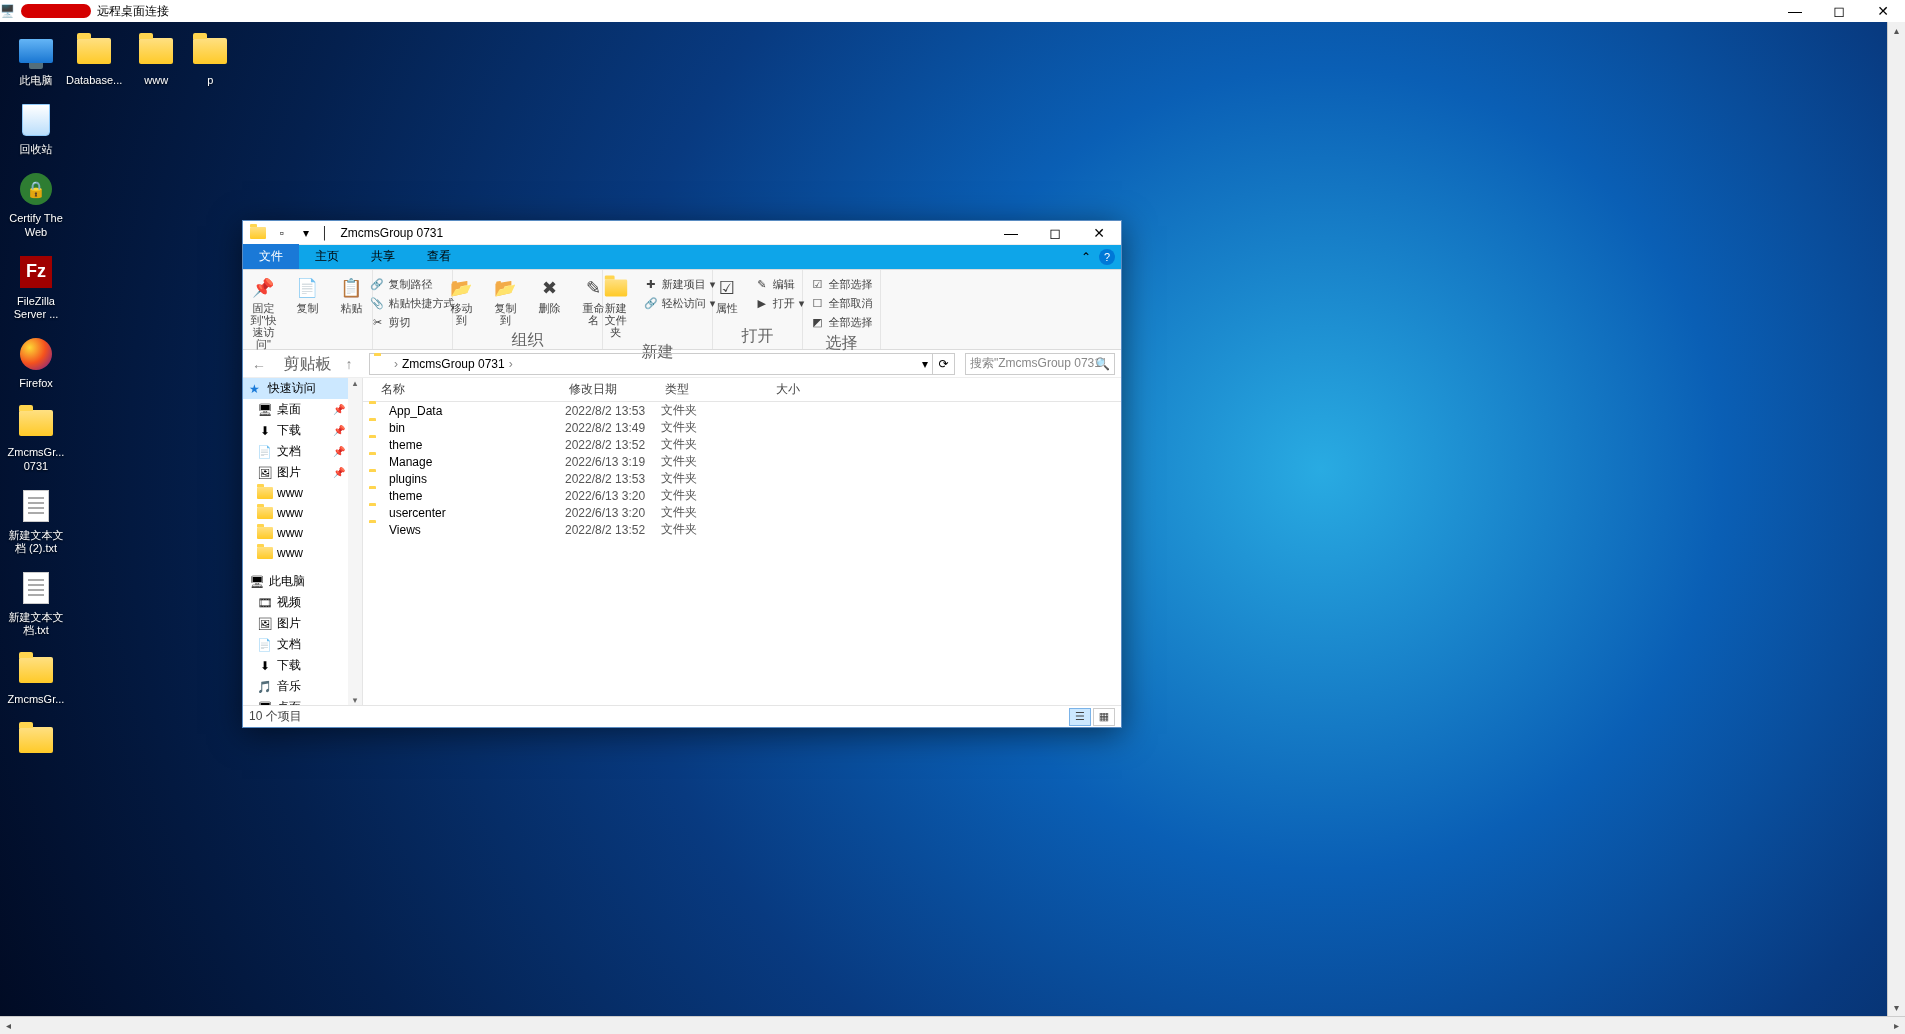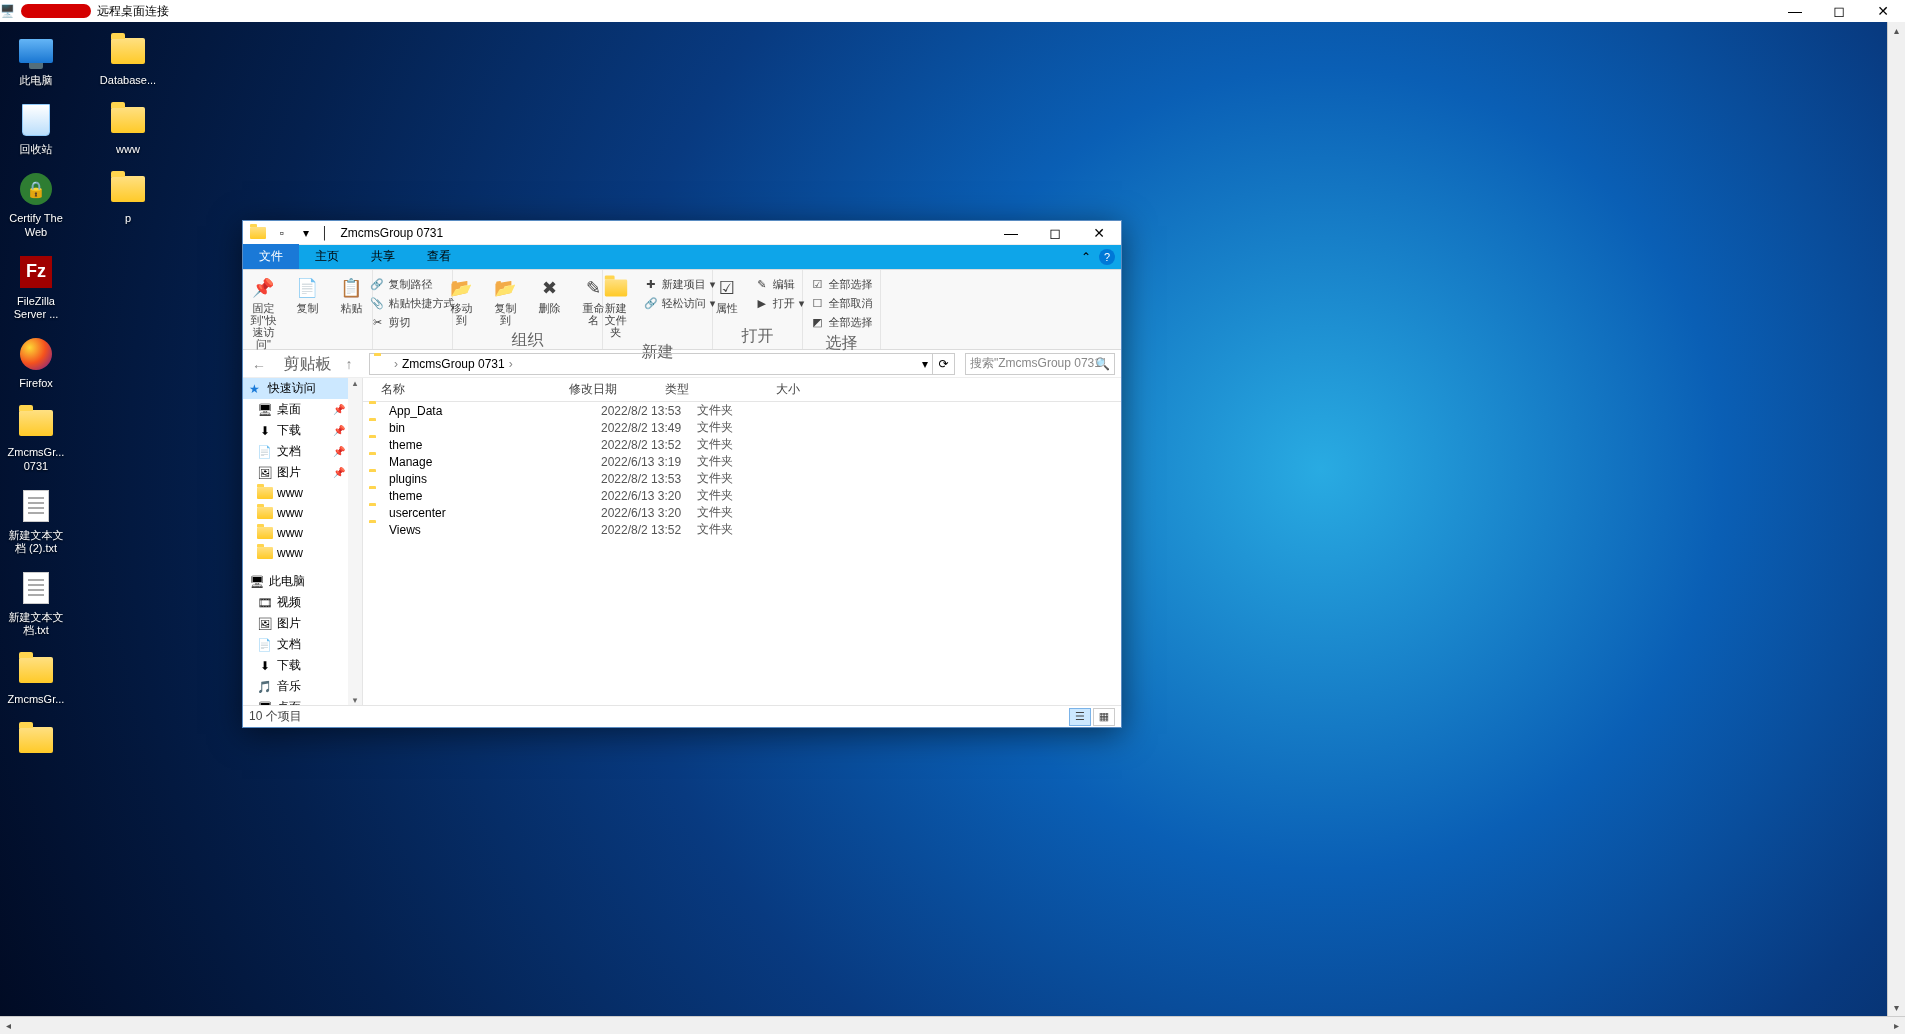--- a/index.html
+++ b/index.html
@@ -13,21 +13,21 @@
   .rdp-bar .winctl { width:44px; height:22px; display:flex; align-items:center; justify-content:center; font-size:14px; cursor:pointer; }
 
   
   .viewport { position:absolute; left:0; top:22px; right:18px; bottom:18px; background: radial-gradient(circle at 70% 45%, #29abe2 0%, #0a5fb5 28%, #083a80 50%, #04204e 75%, #010b24 100%); overflow:hidden; }
 
   
   .desktop-icons { position:absolute; left:6px; top:10px; width:130px; display:flex; flex-direction:column; gap:14px; }
   .dicon { width:60px; display:flex; flex-direction:column; align-items:center; color:#fff; font-size:11px; text-align:center; cursor:pointer; position:relative; }
   .dicon .glyph { width:40px; height:38px; display:flex; align-items:center; justify-content:center; margin-bottom:4px; }
   .dicon .label { text-shadow:0 1px 2px rgba(0,0,0,0.8); line-height:1.2; }
-  .col2 { position:absolute; left:66px; top:10px; width:60px; display:flex; flex-direction:column; gap:14px;margin-left:32px; }
+  .col2 { position:absolute; left:66px; top:10px; width:60px; display:flex; flex-direction:row; gap:14px; }
 
   
   .pc-glyph { width:34px; height:24px; background:linear-gradient(#64b5f6,#1976d2); border-radius:2px; position:relative; }
   .pc-glyph::after { content:""; position:absolute; left:10px; top:24px; width:14px; height:6px; background:#546e7a; border-radius:0 0 2px 2px; }
   .folder-glyph { width:34px; height:26px; background:linear-gradient(#ffe082,#ffca28); border-radius:2px; position:relative; }
   .folder-glyph::before { content:""; position:absolute; left:0; top:-5px; width:14px; height:6px; background:#ffd54f; border-radius:2px 2px 0 0; }
   .bin-glyph { width:28px; height:32px; background:linear-gradient(#fff,#bbdefb); border-radius:0 0 4px 4px; border:1px solid #90caf9; position:relative; }
   .lock-glyph { width:32px; height:32px; border-radius:50%; background:#2e7d32; display:flex; align-items:center; justify-content:center; color:#fff; font-size:16px; }
   .fz-glyph { width:32px; height:32px; background:#a00000; color:#fff; display:flex; align-items:center; justify-content:center; font-size:18px; font-weight:bold; }
   .ff-glyph { width:32px; height:32px; border-radius:50%; background:radial-gradient(circle at 30% 30%,#fdd835,#f4511e 50%,#6a1b9a); }
@@ -89,21 +89,21 @@
   .filepane { flex:1; display:flex; flex-direction:column; }
   .colhdr { height:24px; border-bottom:1px solid #e5e5e5; display:flex; align-items:center; font-size:12px; color:#444; }
   .colhdr > div { padding:0 6px; border-right:1px solid transparent; }
   .c-name { width:200px; padding-left:18px !important; }
   .c-date { width:96px; }
   .c-type { width:88px; }
   .c-size { width:60px; text-align:right; }
   .frow { height:17px; display:flex; align-items:center; font-size:12px; cursor:pointer; }
   .frow .fico { width:16px; height:14px; margin-left:6px; margin-right:4px; }
   .frow .fname { width:176px; }
-  .frow .fdate { width:96px; color:#555;margin-left:36px; }
+  .frow .fdate { width:96px; color:#555; }
   .frow .ftype { width:88px; color:#555; }
   .frow .fsize { width:60px; text-align:right; color:#555; }
 
   .statusbar { height:22px; border-top:1px solid #e5e5e5; display:flex; align-items:center; justify-content:space-between; padding:0 6px; font-size:12px; color:#444; }
   .statusbar .views { display:flex; gap:2px; }
   .statusbar .vbtn { width:22px; height:18px; border:1px solid #ccc; display:flex; align-items:center; justify-content:center; cursor:pointer; font-size:11px; }
   .statusbar .vbtn.active { background:#cce8ff; border-color:#7bb3e8; }
 
   
   .mini-folder { width:16px; height:12px; background:linear-gradient(#ffe082,#ffca28); border-radius:1px; position:relative; }

